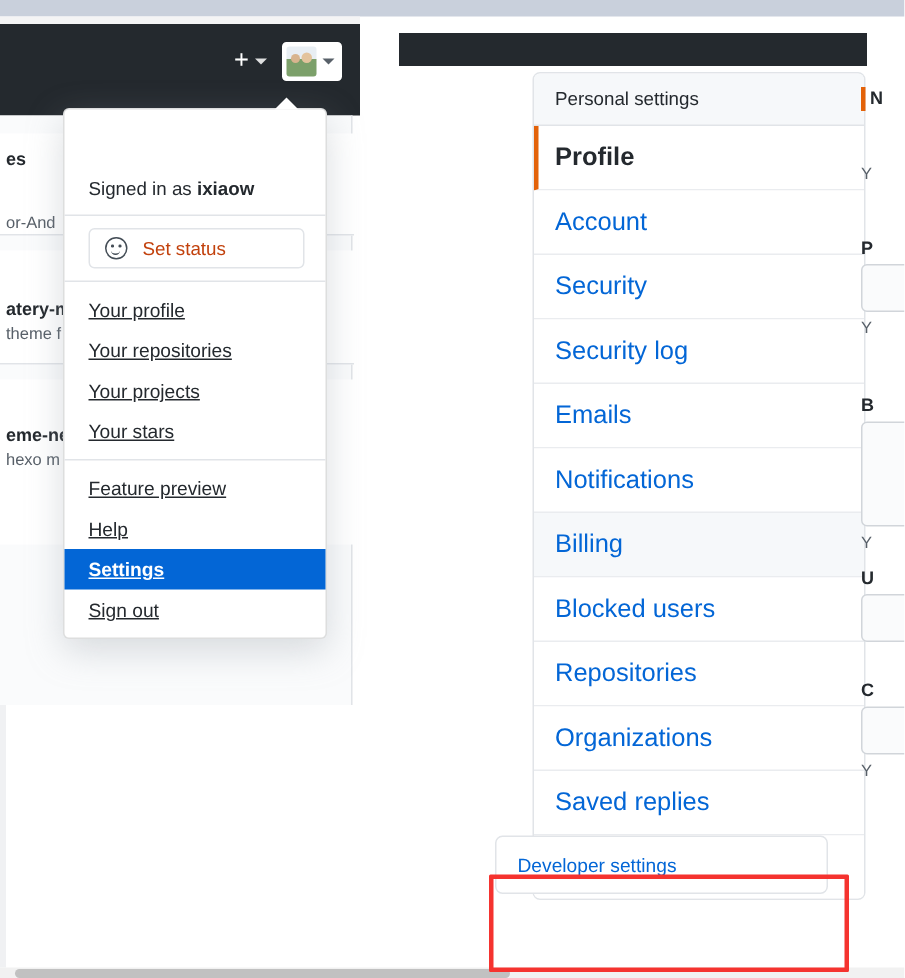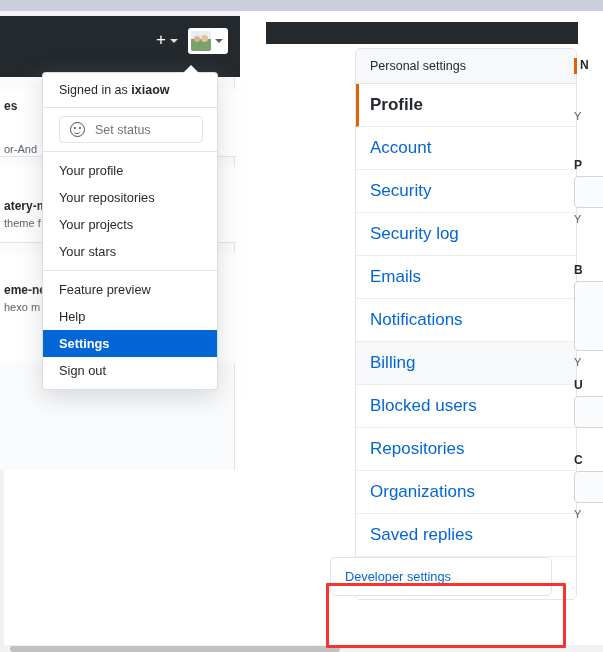--- a/index.html
+++ b/index.html
@@ -104,20 +104,21 @@
     width: 0; height: 0;
     border-left: 8px solid transparent;
     border-right: 8px solid transparent;
     border-bottom: 8px solid #ffffff;
     filter: drop-shadow(0 -1px 0 rgba(27,31,35,.15));
   }
   .dd-signed {
     padding: 10px 14px 10px 16px;
     font-size: 12.5px; color: #24292e; white-space: nowrap;
     border-bottom: 1px solid #e1e4e8;
+    margin-top: 36px;
   }
   .dd-signed b { font-weight: 700; }
   .dd-status-wrap { padding: 8px 14px 8px 16px; border-bottom: 1px solid #e1e4e8; }
   .dd-status {
     display: flex; align-items: center; gap: 10px;
     border: 1px solid #e1e4e8; border-radius: 4px;
     padding: 5px 10px; cursor: pointer; background: #ffffff;
   }
   .smiley {
     width: 15px; height: 15px; border-radius: 50%;
@@ -127,27 +128,27 @@
     content: ""; position: absolute; left: 3px; top: 4px;
     width: 1.8px; height: 1.8px; border-radius: 50%;
     background: #444d56; box-shadow: 5px 0 0 #444d56;
   }
   .smiley::after {
     content: ""; position: absolute; left: 3.2px; top: 7.4px;
     width: 6px; height: 3px;
     border-bottom: 1.4px solid #444d56;
     border-radius: 0 0 6px 6px;
   }
-  .dd-status-label { font-size: 12.5px; color: #737373; }
+  .dd-status-label { font-size: 12.5px; color: #c2410c; }
   .dd-group { padding: 5px 0; border-bottom: 1px solid #e1e4e8; }
   .dd-group:last-child { border-bottom: 0; }
   .dd-item {
     display: block; padding: 5px 16px;
     font-size: 12.8px; color: #24292e; cursor: pointer;
-    white-space: nowrap; line-height: 17px;
+    white-space: nowrap; line-height: 17px; text-decoration: underline;
   }
   .dd-item.selected { background: #0366d6; color: #ffffff; font-weight: 600; }
 
   
   .right-darkbar {
     position: absolute; left: 266px; top: 22px; width: 312px; height: 22px;
     background: #24292e;
   }
 
   

